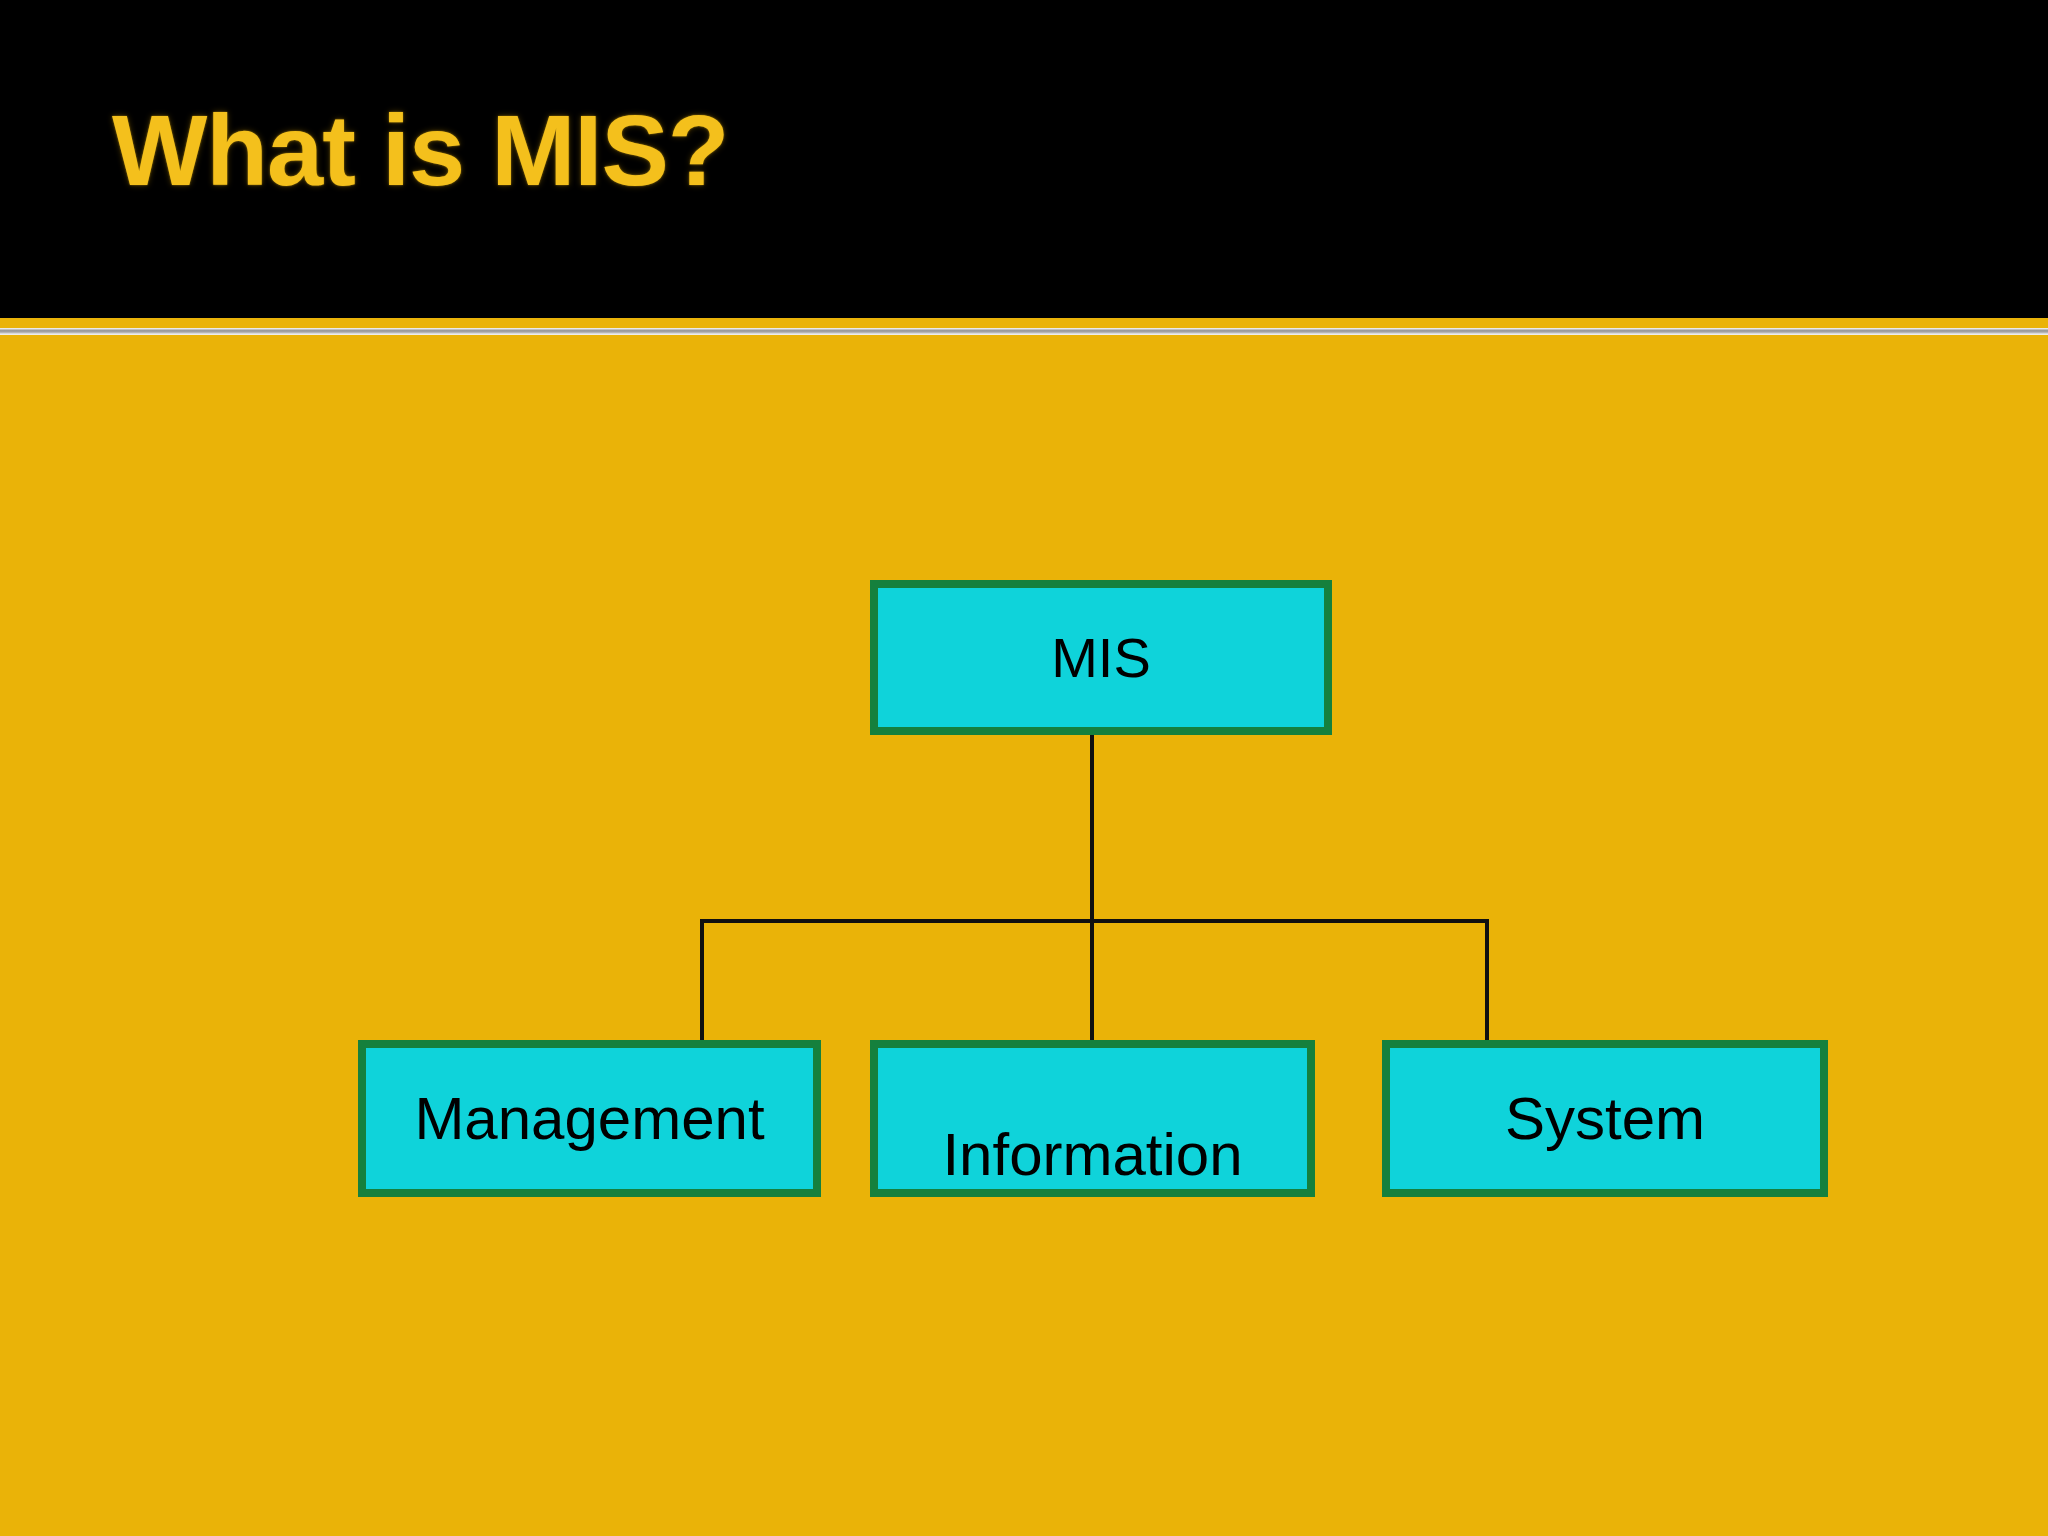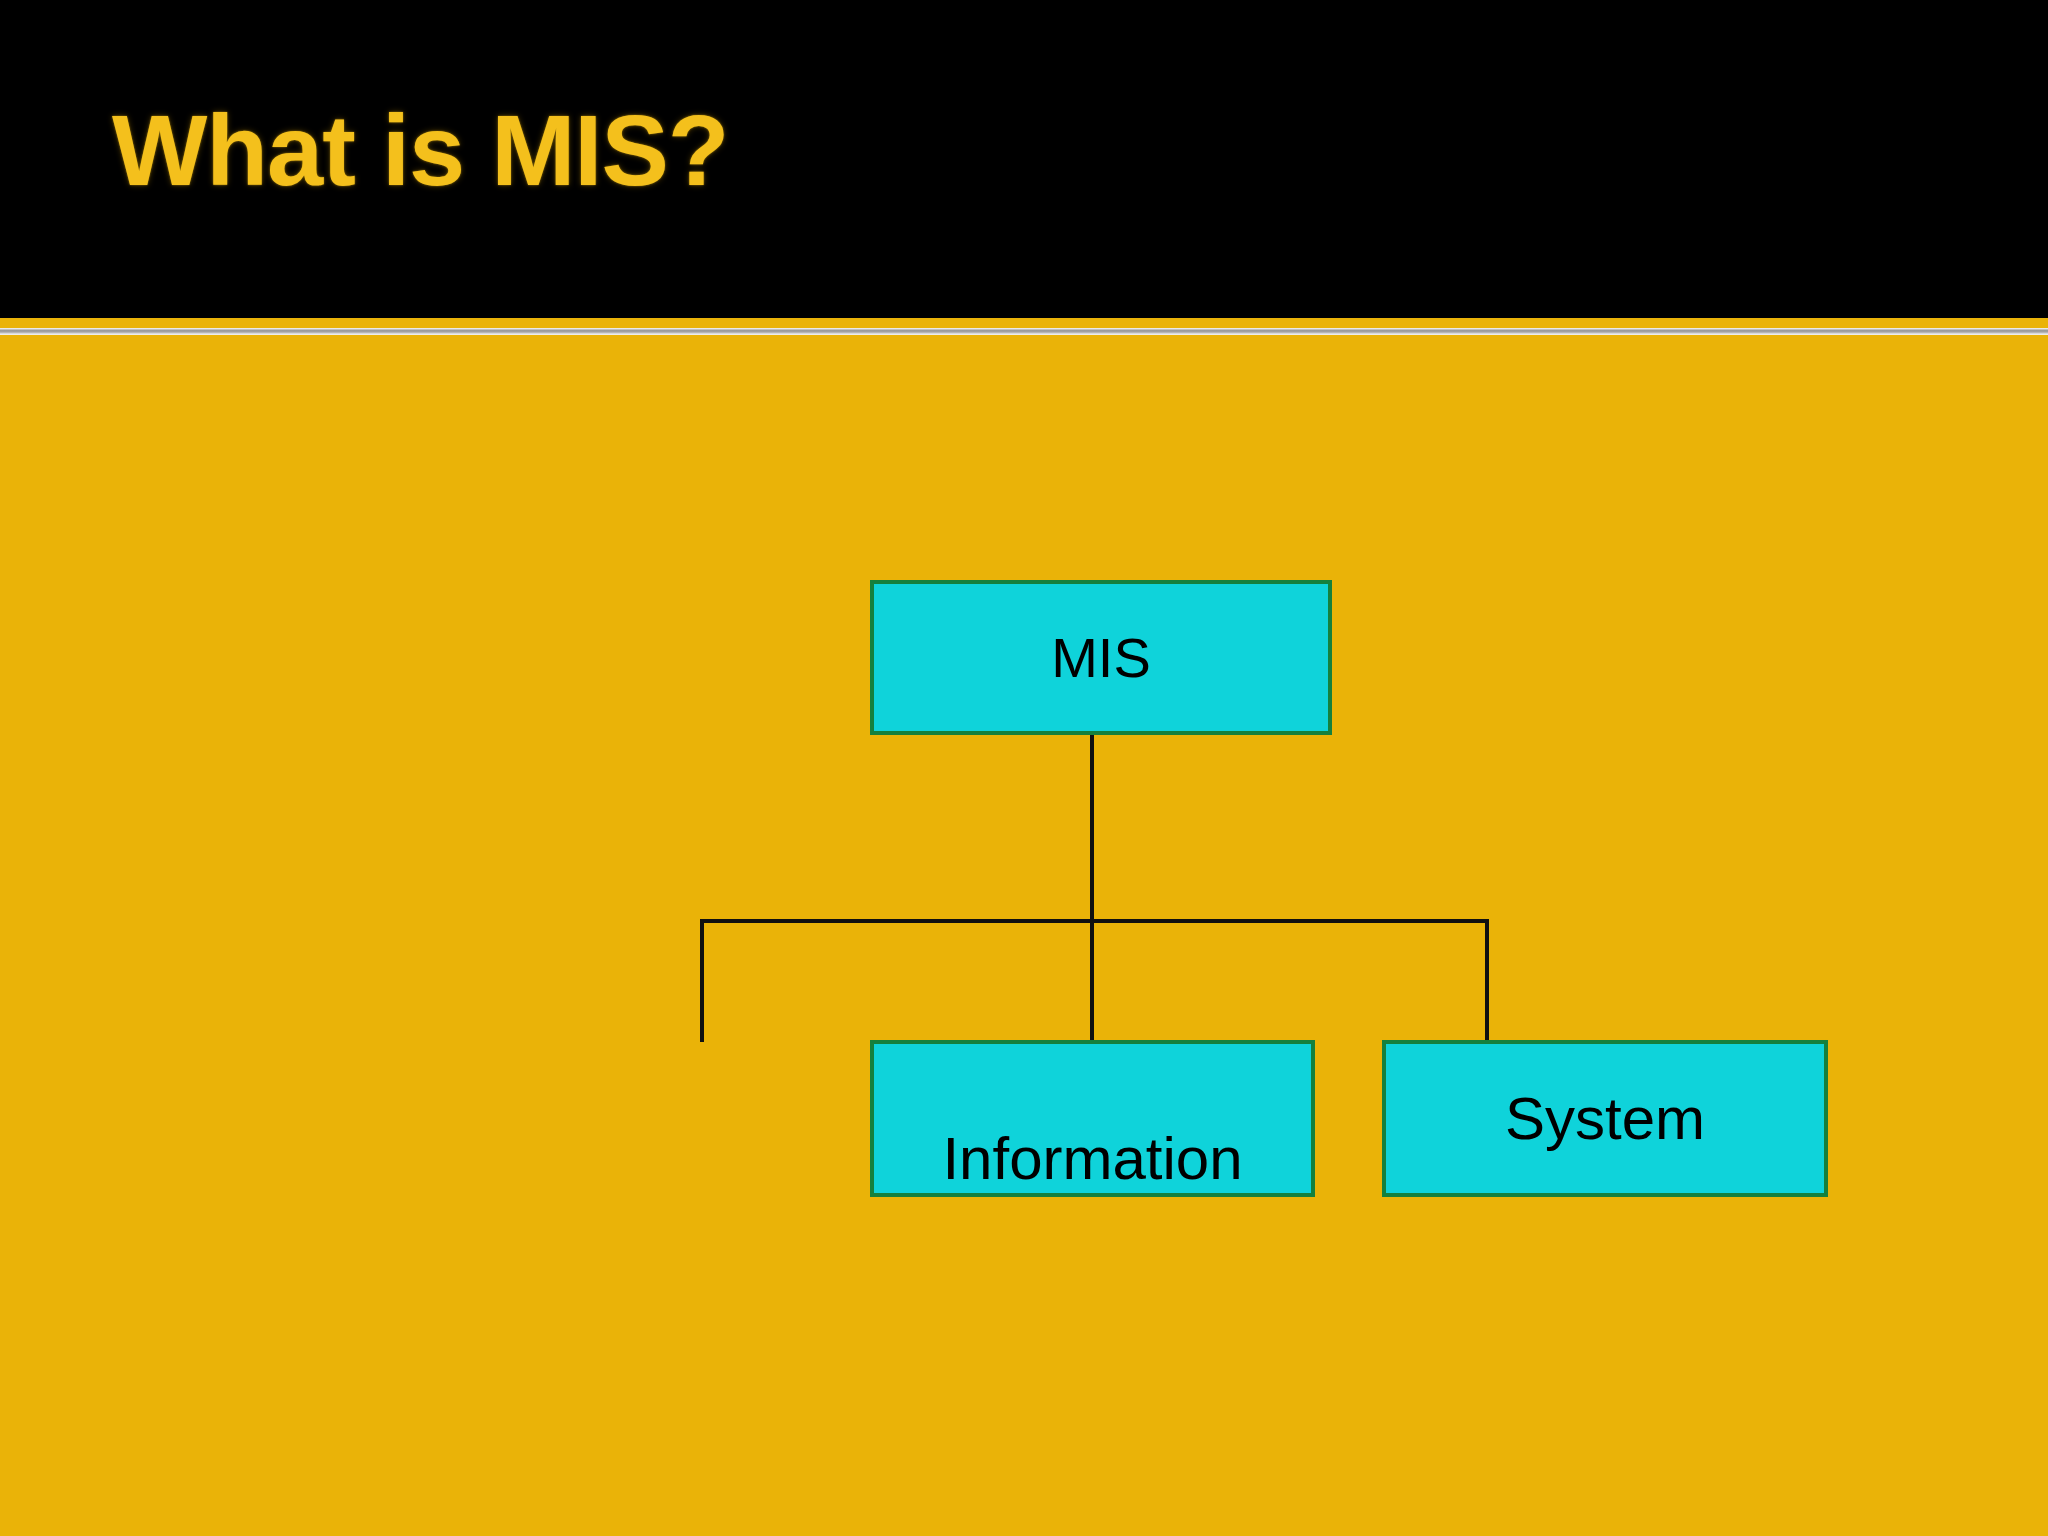--- a/index.html
+++ b/index.html
@@ -70,21 +70,21 @@
     left: 0;
     top: 0;
     width: 2048px;
     height: 1536px;
   }
 
   .node {
     position: absolute;
     box-sizing: border-box;
     background: #0FD3DA;
-    border: 4px solid #15803d;
+    border: 8px solid #15803d;
     display: flex;
     align-items: center;
     justify-content: center;
     color: #000000;
     font-family: "Liberation Sans", sans-serif;
     font-weight: normal;
   }
 
   .node-root {
     left: 870px;
@@ -151,20 +151,23 @@
 
     <div class="conn conn-stem"></div>
     <div class="conn conn-bus"></div>
     <div class="conn conn-drop-left"></div>
     <div class="conn conn-drop-right"></div>
 
     <div class="node node-root">
       <span>MIS</span>
     </div>
 
+    <div class="node node-child node-child-0">
+      <span>Management</span>
+    </div>
 
     <div class="node node-child node-child-1">
       <span>Information</span>
     </div>
 
     <div class="node node-child node-child-2">
       <span>System</span>
     </div>
 
   </div>

